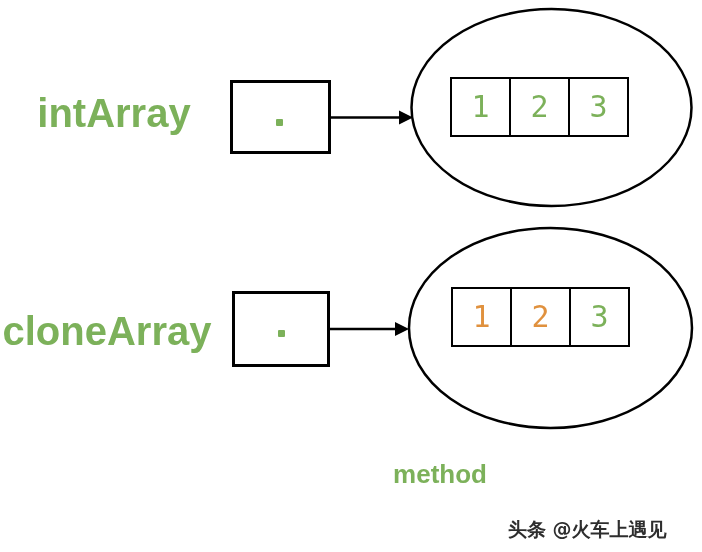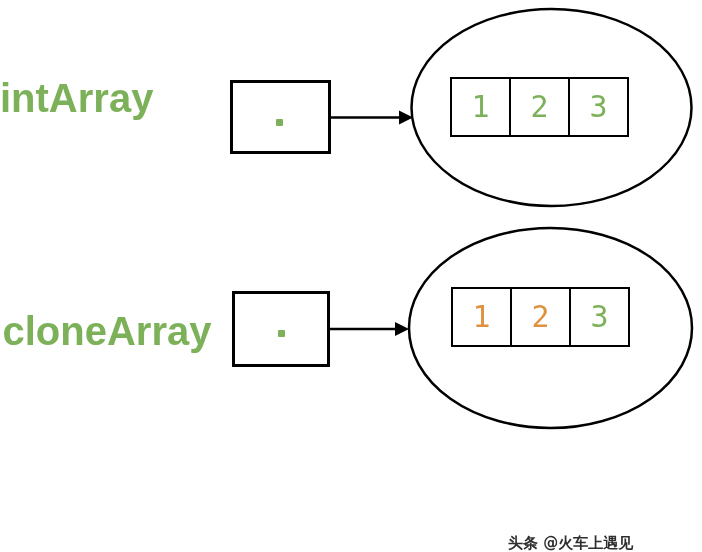--- a/index.html
+++ b/index.html
@@ -30,21 +30,21 @@
     stroke: none;
   }
   .var-label {
     position: absolute;
     color: var(--green, #7cb15a);
     font-weight: bold;
     font-size: 40px;
     line-height: 1;
     white-space: nowrap;
   }
-  .label-int { left: 0; top: 78px; width: 228px; text-align: left; }
+  .label-int { left: 0; top: 93px; width: 228px; text-align: center; }
   .label-clone { left: 0; top: 311px; width: 214px; text-align: center; }
   .refbox {
     position: absolute;
     box-sizing: border-box;
     border: 3px solid var(--ink, #000);
     background: #fff;
   }
   .box-int { left: 230px; top: 80px; width: 101px; height: 74px; }
   .box-clone { left: 232px; top: 291px; width: 98px; height: 76px; }
   .pointer-dot {
@@ -83,25 +83,24 @@
     color: var(--green, #7cb15a);
     font-weight: bold;
     font-size: 26px;
     line-height: 31px;
   }
   .watermark {
     position: absolute;
     left: 508px; top: 518px;
     color: var(--watermark, #2e2e2e);
     font-weight: bold;
-    font-size: 15px;
+    font-size: 19px;
     line-height: 1.2;
     white-space: nowrap;
     font-family: "DejaVu Sans", "Liberation Sans", sans-serif;
-    margin-top: 16px;
   }
 </style>
 </head>
 <body>
 
 <div class="canvas">
 
   <svg class="shapes" viewBox="0 0 702 552" aria-hidden="true">
 
     <ellipse cx="551.5" cy="107.5" rx="140" ry="98.5"></ellipse>
@@ -145,17 +144,18 @@
     </div>
     <div class="cell">
       <span style="color: rgb(224, 145, 62);">2</span>
     </div>
     <div class="cell">
       <span style="color: rgb(124, 177, 90);">3</span>
     </div>
   </div>
 
   <div class="caption">
+    <div>method</div>
   </div>
 
   <div class="watermark">头条 @火车上遇见</div>
 
 </div>
 
 </body></html>

